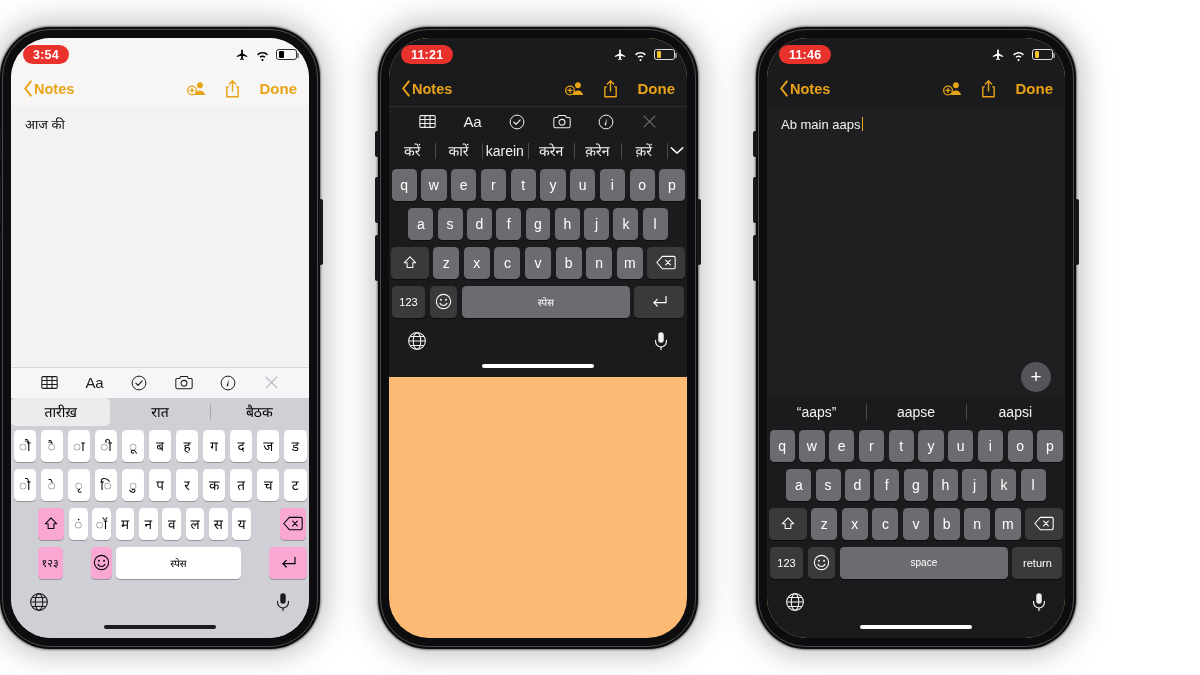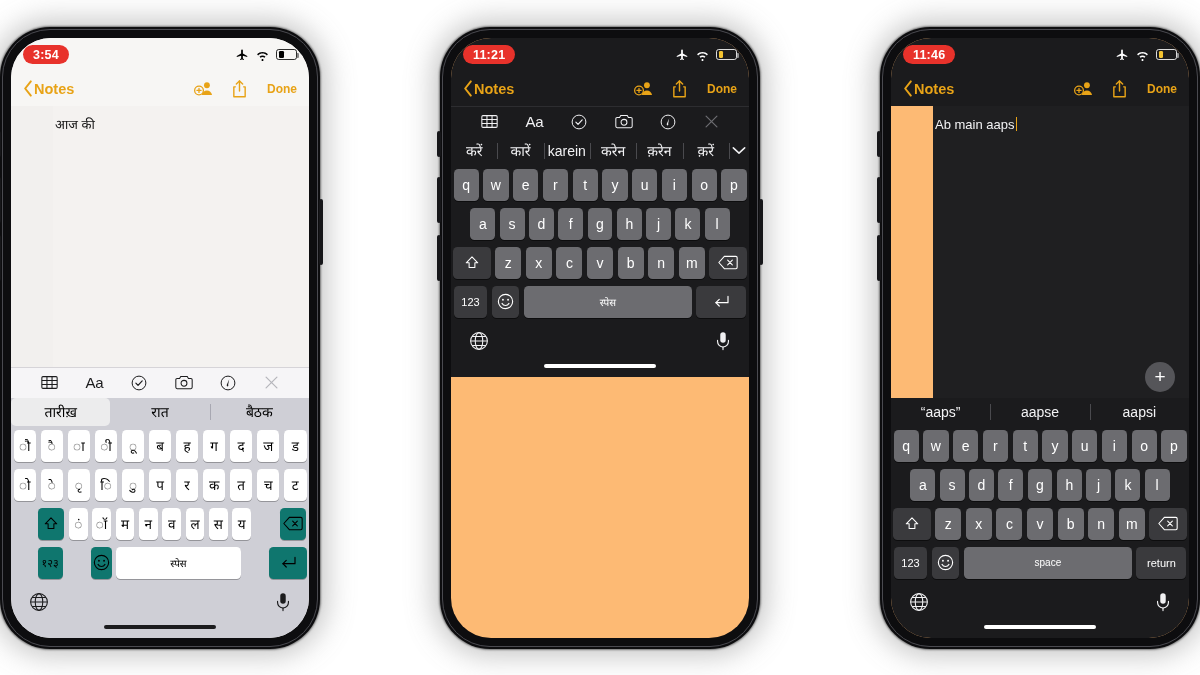--- a/index.html
+++ b/index.html
@@ -3,21 +3,21 @@
 <meta charset="utf-8">
 <style>
   * { box-sizing: border-box; margin: 0; padding: 0; }
   body {
     width: 1200px; height: 675px;
     background: #ffffff;
     font-family: "Liberation Sans", sans-serif;
     overflow: hidden;
     position: relative;
   }
-  .stage { position: relative; width: 1200px; height: 675px; display: flex; justify-content: space-between; align-items: center; gap: 58px; }
+  .stage { position: relative; width: 1200px; height: 675px; display: flex; justify-content: flex-start; align-items: center; gap: 58px; }
 
   
   .phone {
     position: relative;
     width: 320px; height: 622px;
     border-radius: 50px;
     background: #0d0d0f;
     padding: 11px;
     box-shadow: 0 0 28px 7px rgba(120,120,120,0.42), 0 0 2px 1px rgba(0,0,0,0.55);
     flex: 0 0 auto;
@@ -56,24 +56,24 @@
   .battery { width: 21px; height: 10.5px; border-radius: 2.7px; position: relative; display:flex; align-items:center; }
   .battery::after { content:""; position:absolute; right:-3px; top:3px; width:2px; height:4.5px; border-radius:0 1px 1px 0; }
   .battery .fill { height: 6.5px; margin-left: 1.7px; border-radius: 1.3px; }
 
   
   .navbar { height: 34px; display: flex; align-items: center; padding: 0 12px; flex: 0 0 auto; }
   .back { display: flex; align-items: center; gap: 1px; font-size: 14.5px; font-weight: 600; color: #e8a317; cursor: pointer; }
   .nav-spacer { flex: 1; }
   .nav-actions { display: flex; align-items: center; gap: 16px; }
   .nav-icon { cursor: pointer; display: flex; align-items: center; }
-  .done { font-size: 12px; font-weight: bold; color: #e8a317; cursor: pointer; margin-left: 3px; }
+  .done { font-size: 15px; font-weight: bold; color: #e8a317; cursor: pointer; margin-left: 3px; }
 
   
-  .note-body { flex: 1; padding: 8px 14px 0 2px; overflow: hidden; position: relative; margin-left: 42px; }
+  .note-body { flex: 1; padding: 8px 14px 0 14px; overflow: hidden; position: relative; }
   .note-text { font-size: 13px; line-height: 1.62; word-wrap: break-word; }
   .hl { background: #5b5b5f; border-radius: 2px; padding: 0 1px; }
   .caret { display: inline-block; width: 1.6px; height: 14px; background: #e8a317; vertical-align: -2.5px; margin-left: 1px; }
 
   
   .kb { flex: 0 0 auto; width: 100%; }
   .kb-toolbar { height: 31px; display: flex; align-items: center; justify-content: space-around; padding: 0 16px; }
   .kb-toolbar .ti { cursor: pointer; display:flex; align-items:center; justify-content:center; }
   .predict { height: 28px; display: flex; align-items: stretch; }
   .pred {
@@ -120,21 +120,21 @@
   .t-light .battery .fill { background: #000; }
   .t-light .navbar { background: #f7f6f4; }
   .t-light .note-body { background: #f4f2f0; }
   .t-light .note-text { color: #121212; }
   .t-light .kb-toolbar { background: #f6f5f7; color: #1c1c1e; border-top: .5px solid #d6d4d8; }
   .t-light .predict { background: #cfcfd6; color: #000; }
   .t-light .pred + .pred::before { background: #a8a8b2; }
   .t-light .pred.sel { background: #ececed; }
   .t-light .keys { background: #cfcfd6; }
   .t-light .key { background: #ffffff; color: #000; }
-  .t-light .key.fn { background: #0f766e; color: #000; margin-left: 24px; }
+  .t-light .key.fn { background: #f9a8d4; color: #000; margin-left: 24px; }
   .t-light .key.space { background: #ffffff; color: #000; }
   .t-light .kb-bottom { background: #cfcfd6; color: #3c3c40; }
   .t-light .home-ind { background: #cfcfd6; }
   .t-light .home-bar { background: #1c1c1e; }
 
   
   .t-dark .screen { background: #fdba74; }
   .t-dark .statusbar { background: #1b1b1d; color: #fff; }
   .t-dark .status-icons { color: #fff; }
   .t-dark .battery { border: 1.2px solid rgba(255,255,255,.85); }

